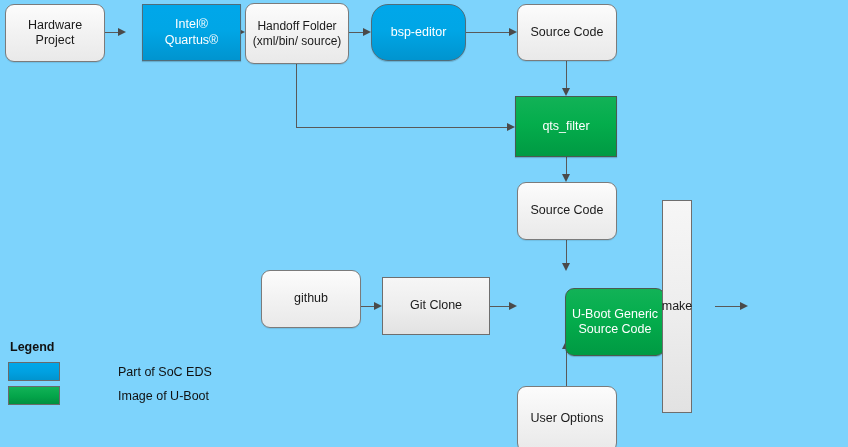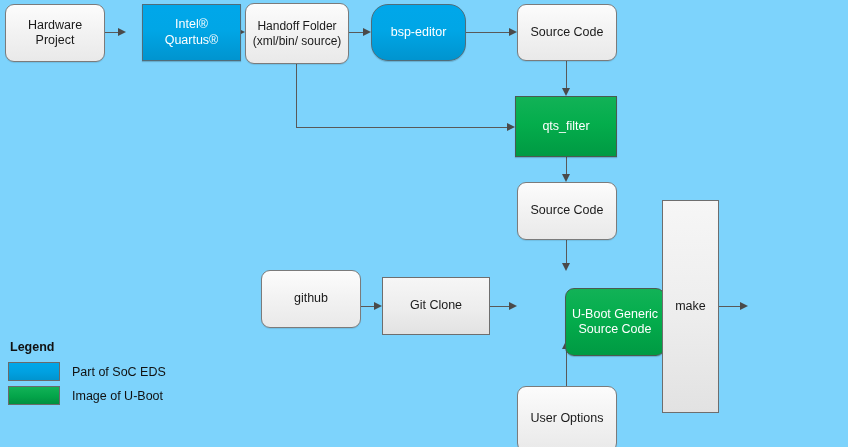--- a/index.html
+++ b/index.html
@@ -107,20 +107,21 @@
   #legend .legend-title {
     font-size: 12.5px;
     font-weight: bold;
     color: #111111;
     margin: 0 0 8px 2px;
   }
   #legend .legend-row {
     display: flex;
     align-items: center;
     margin-bottom: 5px;
+    gap: 46px;
   }
   #legend .swatch {
     width: 52px;
     height: 19px;
     border: 1px solid #6a6a6a;
     box-sizing: border-box;
     margin-right: 12px;
     flex: none;
   }
   #legend .swatch.blue {
@@ -213,21 +214,21 @@
   </div>
 
   <div class="node gray" style="left:382px; top:277px; width:108px; height:58px;">
     <span class="lbl">Git Clone</span>
   </div>
 
   <div class="node green rounded" style="left:517px; top:288px; width:100px; height:68px;margin-left:48px;">
     <span class="lbl">U-Boot Generic Source Code</span>
   </div>
 
-  <div class="node gray" style="left:662px; top:200px; width:57px; height:213px;">
+  <div class="node gray" style="left:662px; top:200px; width:30px; height:213px;">
     <span class="lbl">make</span>
   </div>
 
 
   <div class="node light" style="left:517px; top:386px; width:100px; height:66px;">
     <span class="lbl">User Options</span>
   </div>
 
   <div id="legend">
     <div class="legend-title">Legend</div>

